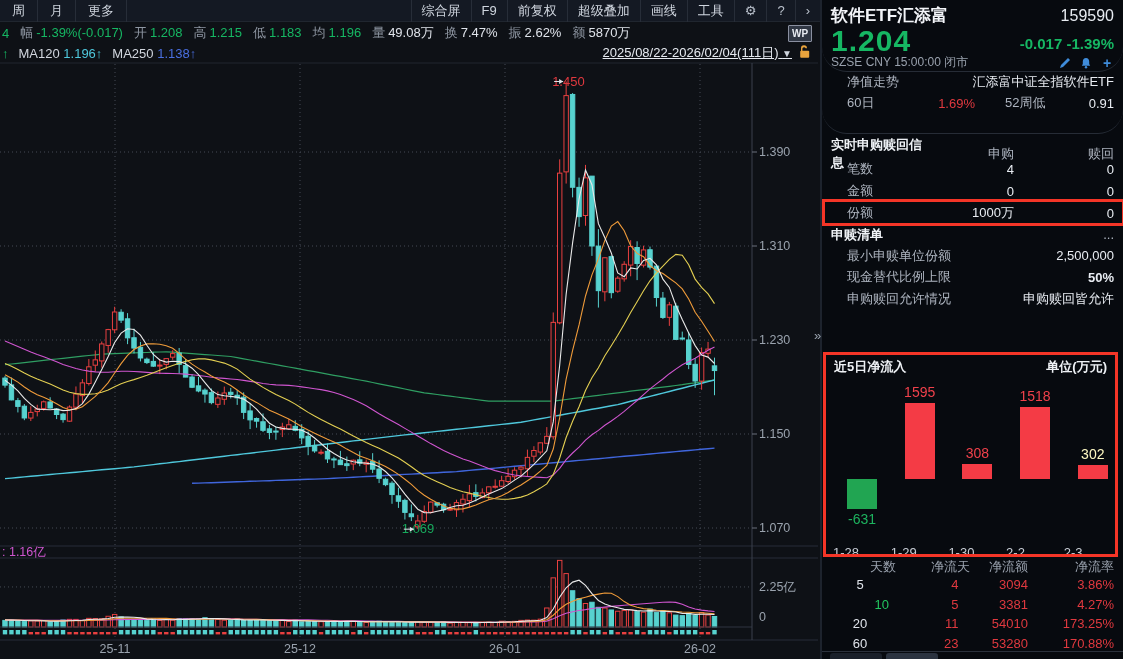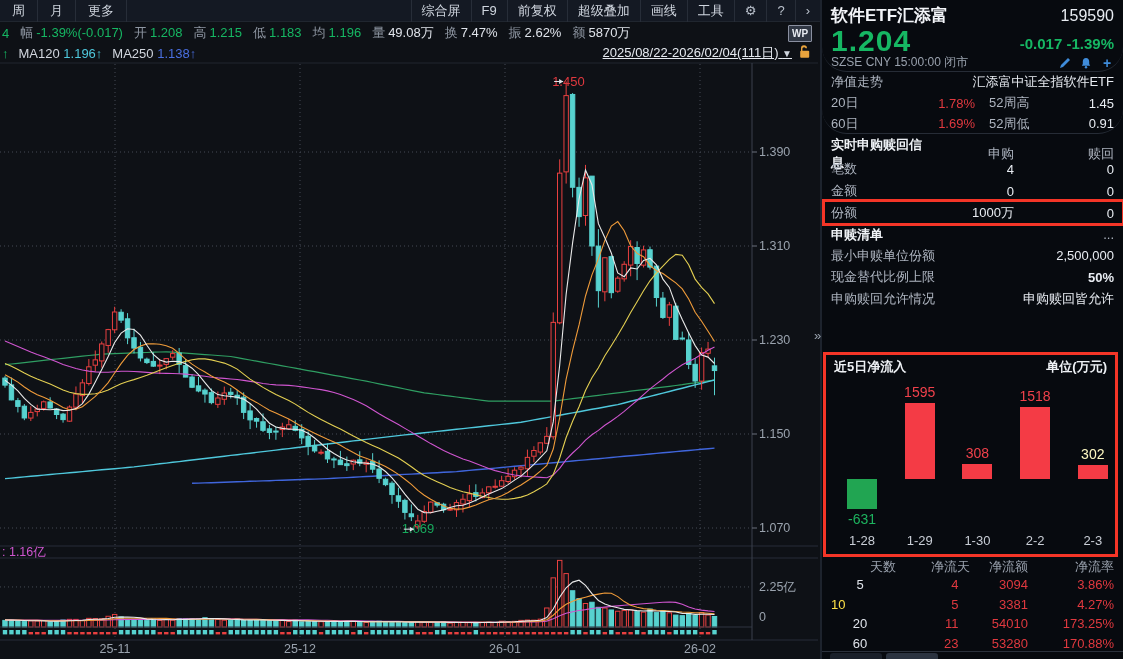--- a/index.html
+++ b/index.html
@@ -27,21 +27,21 @@
   #daterange { position:absolute; right:28px; top:44px; font-size:13px; color:#e6eaf0; text-decoration:underline; cursor:pointer; }
   #daterange .dd { text-decoration:none; color:#cfd5de; font-size:10px; }
   #lockicon { position:absolute; right:8px; top:44px; }
 
   #chart-svg { position:absolute; left:0; top:62px; }
 
   
   #panel { position:absolute; left:820px; top:0; width:303px; height:659px; background:#070a0f; border-left:2px solid #1d232d; font-size:13px; }
   .sect { position:absolute; left:0; width:100%;border-radius:25px; }
   .prow { display:flex; align-items:center; padding:0 9px; }
-  .lbl-g { color:#aeb5c0; }
+  .lbl-g { color:#aeb5c0;margin-left:16px; }
   .val-w { color:#e8ecf2; }
   #p-header { top:0; height:72px; border-bottom:1px solid #262c36; padding:4px 9px 0 9px; }
   #p-title-row { display:flex; justify-content:space-between; align-items:baseline; }
   #p-title { font-size:17px; font-weight:bold; color:#f2f4f8; }
   #p-code { font-size:16px; color:#e8ecf2; }
   #p-price-row { display:flex; align-items:flex-end; margin-top:-2px; }
   #p-price { font-size:30px; font-weight:bold; color:#16b763; line-height:32px; letter-spacing:1px; }
   #p-chg { margin-left:auto; font-size:15px; font-weight:bold; color:#16b763; padding-bottom:5px; }
   #p-meta-row { display:flex; align-items:center; margin-top:-3px; font-size:12px; color:#99a1ad; }
   #p-meta-icons { margin-left:auto; display:flex; gap:7px; align-items:center; }
@@ -58,21 +58,21 @@
   #p-list .prow { height:21.3px; }
   #share-box { position:absolute; left:0; top:199px; width:303px; height:27px; border:3px solid #f43527; pointer-events:none; }
   #expander { position:absolute; left:-8px; top:328px; color:#9aa3ae; font-size:13px; cursor:pointer; z-index:5; }
 
   
   #p-inflow { top:352px; height:206px; }
   #inflow-box { position:absolute; left:1px; top:0; width:295px; height:205px; border:3px solid #f43527; pointer-events:none; }
   #inflow-title-row { position:absolute; left:12px; right:16px; top:6px; display:flex; justify-content:space-between; font-weight:bold; color:#eef1f5; }
   .bar-col { position:absolute; width:30px; }
   .bar-val { position:absolute; width:58px; text-align:center; font-size:14px; }
-  .bar-date { position:absolute; width:58px; text-align:center; font-size:13px; color:#c9ced6; top:181px; }
+  .bar-date { position:absolute; width:58px; text-align:left; font-size:13px; color:#c9ced6; top:193px; }
 
   
   #p-table { top:558px; }
   .ft-grid { display:grid; grid-template-columns:58px 1fr 1fr 86px; width:100%; align-items:center; padding:0 9px; }
   #p-table .hdr { color:#99a1ad; height:17px;padding-left:32px; }
   #p-table .row { height:19.6px; }
   #table-sep { position:absolute; left:0; top:651px; width:100%; border-top:1px solid #2b313c; }
   .ptab { position:absolute; top:653px; height:6px; border-radius:3px 3px 0 0; cursor:pointer; }
 </style>
 </head>
@@ -660,27 +660,20 @@
       </div>
     </div>
 
     <div id="p-nav" class="sect">
       <div class="prow">
         <span class="lbl-g">净值走势</span>
         <span class="val-w" style="margin-left:auto">汇添富中证全指软件ETF</span>
       </div>
       <div id="nav-rows">
           <div class="prow nav-grid">
-            <span class="lbl-g">20日</span>
-            <span class="tr" style="color: rgb(224, 57, 63);">1.78%</span>
-            <span></span>
-            <span class="lbl-g">52周高</span>
-            <span class="val-w tr">1.45</span>
-          </div>
-          <div class="prow nav-grid">
             <span class="lbl-g">60日</span>
             <span class="tr" style="color: rgb(224, 57, 63);">1.69%</span>
             <span></span>
             <span class="lbl-g">52周低</span>
             <span class="val-w tr">0.91</span>
           </div>
         </div>
     </div>
 
     <div id="p-rt" class="sect">
@@ -763,21 +756,21 @@
           <span class="tr">净流率</span>
         </div>
       <div id="ft-rows">
           <div class="ft-grid row">
             <span style="text-align: center; color: rgb(223, 227, 234);">5</span>
             <span class="tr" style="color: rgb(224, 57, 63);">4</span>
             <span class="tr" style="color: rgb(224, 57, 63);">3094</span>
             <span class="tr" style="color: rgb(224, 57, 63);">3.86%</span>
           </div>
           <div class="ft-grid row">
-            <span style="text-align: left; color: #fde047;">10</span>
+            <span style="text-align: right; color: #22c55e;">10</span>
             <span class="tr" style="color: rgb(224, 57, 63);">5</span>
             <span class="tr" style="color: rgb(224, 57, 63);">3381</span>
             <span class="tr" style="color: rgb(224, 57, 63);">4.27%</span>
           </div>
           <div class="ft-grid row">
             <span style="text-align: center; color: rgb(223, 227, 234);">20</span>
             <span class="tr" style="color: rgb(224, 57, 63);">11</span>
             <span class="tr" style="color: rgb(224, 57, 63);">54010</span>
             <span class="tr" style="color: rgb(224, 57, 63);">173.25%</span>
           </div>

